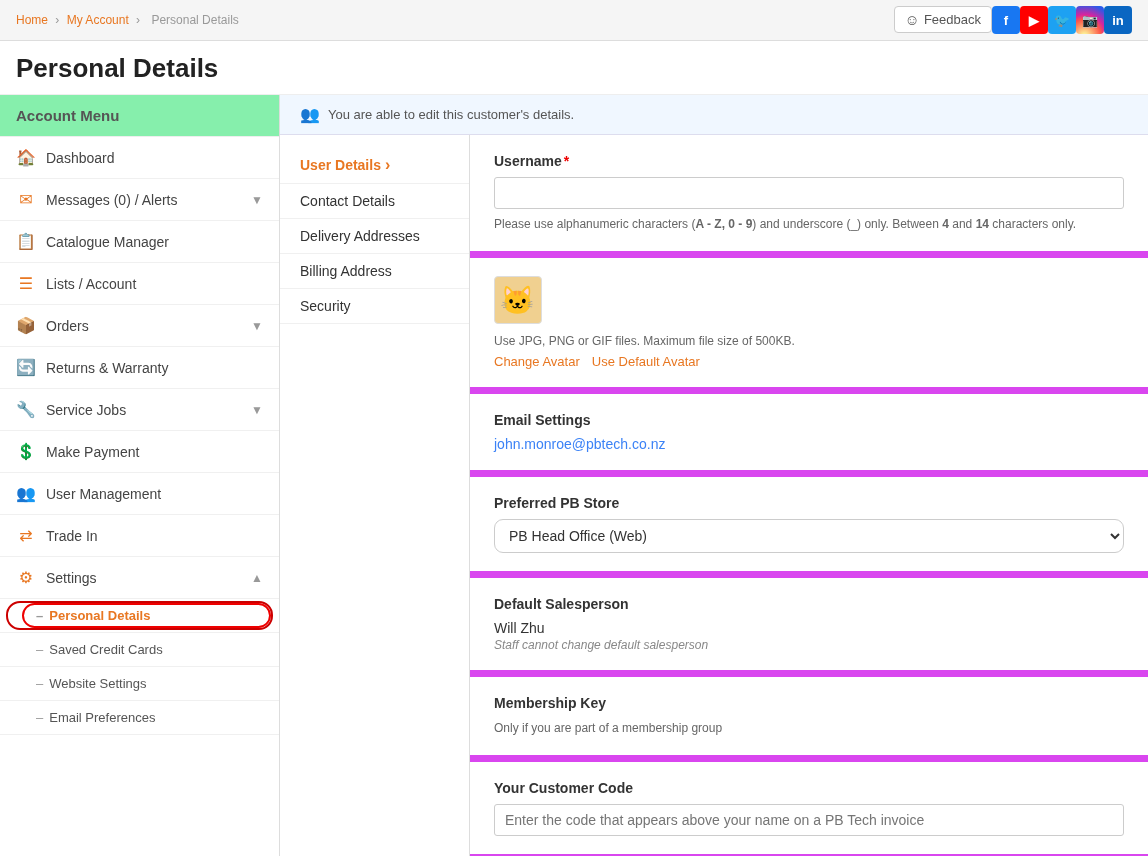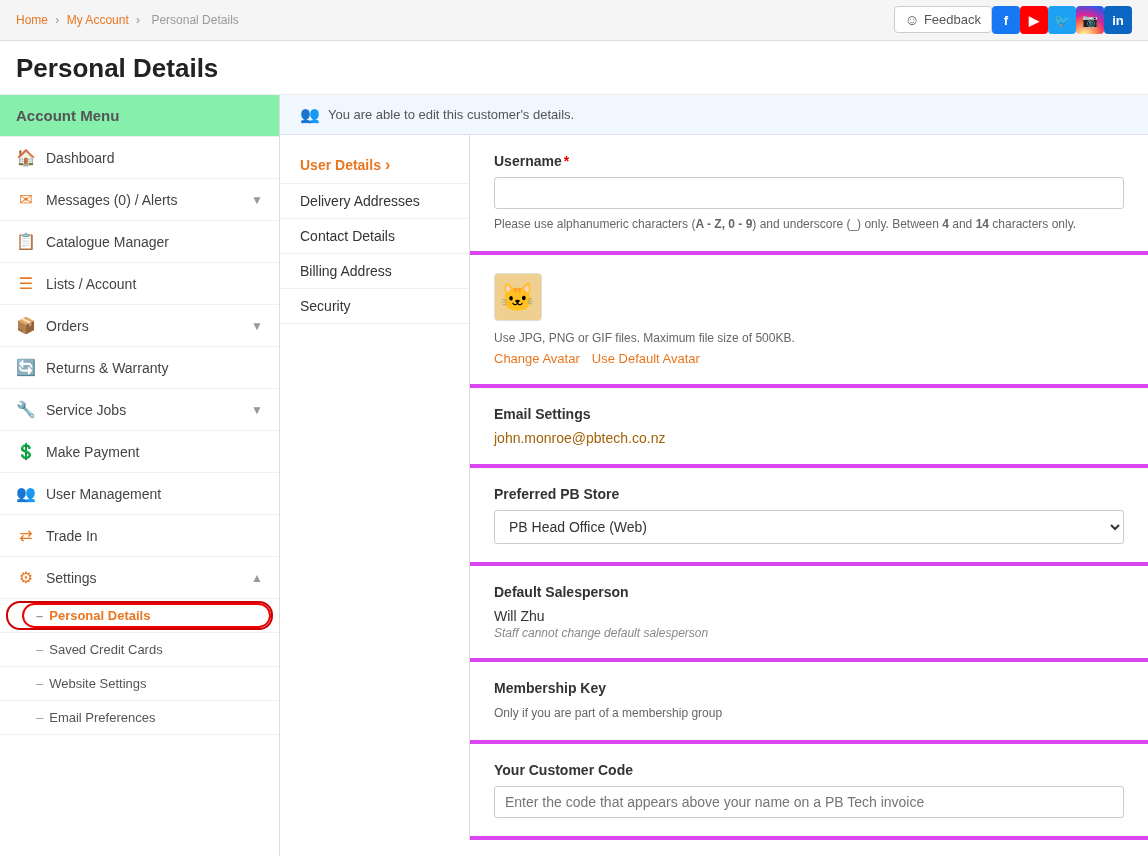--- a/index.html
+++ b/index.html
@@ -120,21 +120,21 @@
     }
     .sub-nav-item.active {
       color: #e87722; font-weight: bold;
       display: flex; align-items: center; gap: 4px;
     }
     .sub-nav-item.active::after { content: '›'; font-size: 16px; }
 
     .form-panel { flex: 1; padding: 0; }
     .form-section {
       padding: 18px 24px;
-      border-bottom: 4px solid #d946ef;
+      border-bottom: 7px solid #d946ef;
     }
     .form-section-label {
       font-size: 14px; font-weight: bold; color: #333;
       margin-bottom: 8px;
     }
     .required-star { color: #e00; margin-left: 2px; }
     .form-input {
       width: 100%; border: 1px solid #ccc; border-radius: 3px;
       padding: 7px 10px; font-size: 14px; color: #333;
       outline: none;
@@ -145,24 +145,24 @@
     .avatar-img {
       width: 48px; height: 48px; border-radius: 4px;
       background: #f0d090;
       display: flex; align-items: center; justify-content: center;
       font-size: 28px; margin-bottom: 8px;
       border: 1px solid #ddd;
     }
     .avatar-actions { display: flex; gap: 12px; margin-top: 4px; }
     .avatar-link { color: #e87722; font-size: 13px; cursor: pointer; text-decoration: none; }
 
-    .email-value { font-size: 14px; color: #a16207; margin-top: 4px; }
+    .email-value { font-size: 14px; color: #3b82f6; margin-top: 4px; }
 
     .form-select {
-      width: 100%; border: 1px solid #ccc; border-radius: 3px;
+      width: 100%; border: 1px solid #ccc; border-radius: 9px;
       padding: 7px 10px; font-size: 14px; color: #333;
       background: #fff; cursor: pointer; outline: none;
     }
 
     .salesperson-name { font-size: 14px; color: #333; margin-top: 4px; }
     .salesperson-note { font-style: italic; font-size: 12px; color: #888; margin-top: 2px; }
   </style>
 </head>
 <body>
 
@@ -275,22 +275,22 @@
 
     <div class="notice-bar">
       <span class="notice-icon">👥</span>
       <span>You are able to edit this customer's details.</span>
     </div>
 
     <div class="content-wrapper">
 
       <div class="sub-nav">
         <a class="sub-nav-item active">User Details</a>
+        <a class="sub-nav-item">Contact Details</a>
         <a class="sub-nav-item">Delivery Addresses</a>
-        <a class="sub-nav-item">Contact Details</a>
         <a class="sub-nav-item">Billing Address</a>
         <a class="sub-nav-item">Security</a>
       </div>
 
       <div class="form-panel">
 
         <div class="form-section">
           <div class="form-section-label">
             <span>Username</span><span class="required-star">*</span>
           </div>

